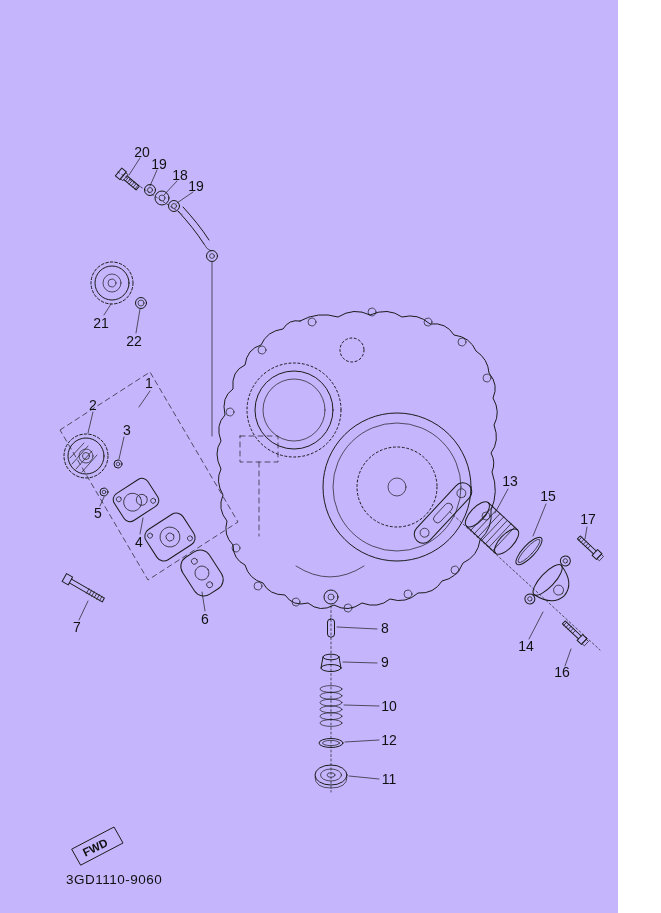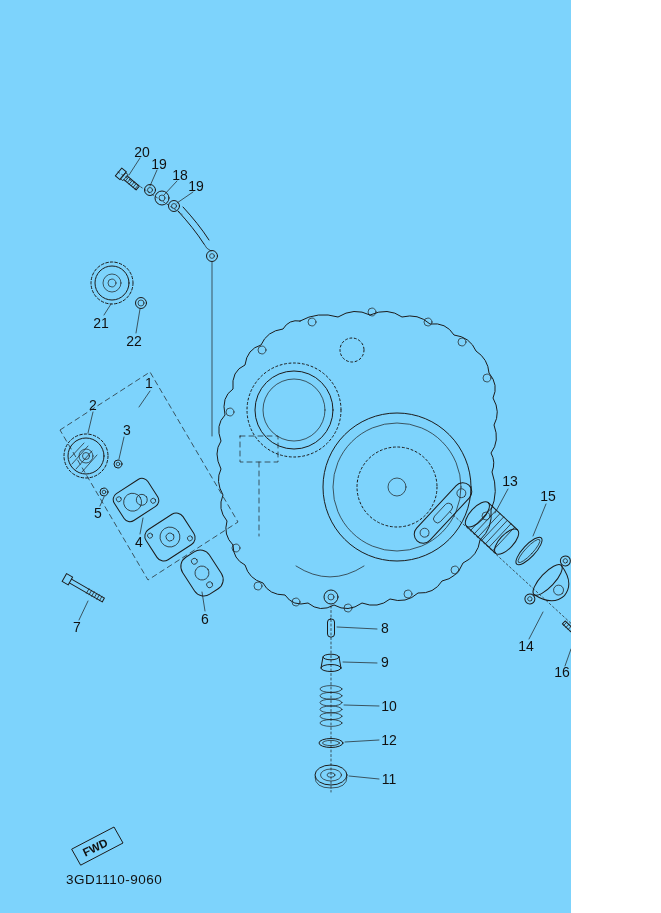--- a/index.html
+++ b/index.html
@@ -1,17 +1,17 @@
 <!DOCTYPE html>
 <html><head>
 <meta charset="utf-8">
 <style>
   html,body{margin:0;padding:0;background:#ffffff;}
   .stage{
-    position:relative;width:571px;height:913px;background:#7dd3fc;
+    position:relative;width:618px;height:913px;background:#c4b5fd;
     font-family:"Liberation Sans",sans-serif;overflow:hidden;
   }
   svg{display:block;}
   .ln{fill:none;stroke:#1c1c1c;stroke-width:1;stroke-linecap:round;stroke-linejoin:round;}
   .thin{stroke-width:.7;}
   .dash{stroke-dasharray:5 4;}
   .dot{stroke-dasharray:2 2.5;}
   .teeth{stroke-dasharray:2.6 2;}
   .callout{font-family:"Liberation Sans",sans-serif;font-size:14px;fill:#111;text-anchor:middle;}
   .code{font-family:"Liberation Sans",sans-serif;font-size:13.5px;fill:#111;letter-spacing:.5px;}

